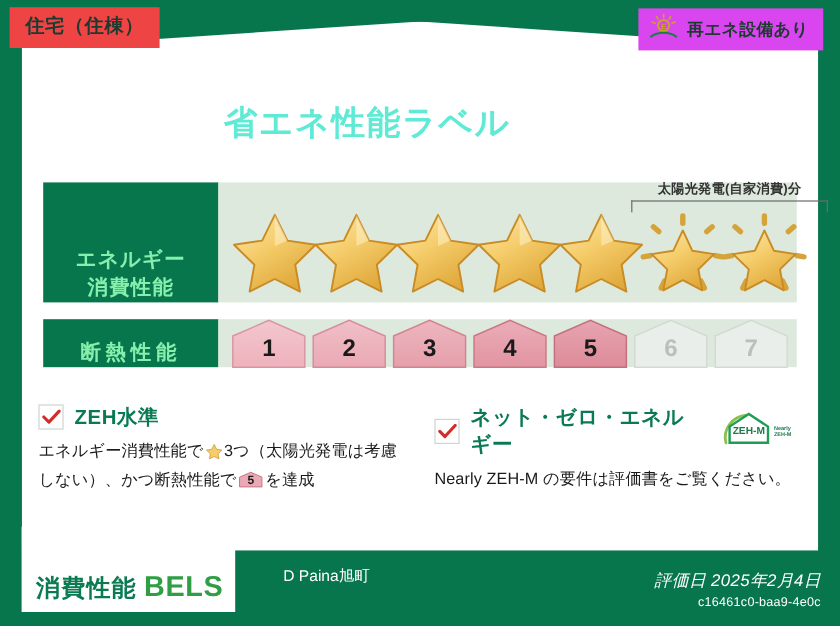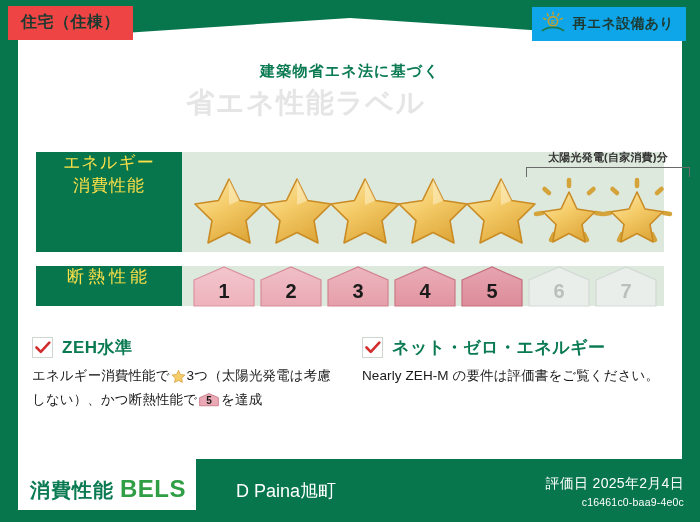--- a/index.html
+++ b/index.html
@@ -27,54 +27,54 @@
     position: absolute; left: 8px; top: 6px;
     background: #ef4444;
     padding: 6px 13px 7px 13px;
     font-size: 16px; font-weight: bold; color: #1d3a31;
     letter-spacing: .5px;
     z-index: 6;
   }
   
   .renew-badge {
     position: absolute; right: 14px; top: 7px;
-    background: #0ea5e9;
+    background: #d946ef;
     padding: 4px 12px 4px 8px;
     display: flex; align-items: center; gap: 7px;
     z-index: 6;
   }
   .renew-badge .txt { font-size: 14px; font-weight: bold; color: #1d3a31; letter-spacing:.3px;}
   
   .title-sub {
     position: absolute; top: 62px; left: 0; width: 700px;
     text-align: center;
     font-size: 15px; font-weight: bold; color: #0a7a52;
     letter-spacing: 1.2px;
   }
   .title-main {
     position: absolute; top: 84px; left: 0; width: 612px;
     text-align: center;
-    font-size: 28px; font-weight: bold; color: #e5e5e5;
+    font-size: 28px; font-weight: bold; color: #5eead4;
     letter-spacing: 1.5px;
   }
   
   .row {
     position: absolute;
     display: flex;
     left: 36px;
     width: 628px;
   }
   .row-energy { top: 152px; height: 100px; }
   .row-insul  { top: 266px; height: 40px; }
   .row-key {
     background: #08764d;
-    color: #fde047;
-    display: flex; align-items: flex-start; justify-content: center;
+    color: #86efac;
+    display: flex; align-items: flex-end; justify-content: center;
     text-align: center;
-    font-weight: normal;
+    font-weight: bold;
     flex: 0 0 146px;
     line-height: 1.35;
     font-size: 17px;
     letter-spacing: 1px;
   }
   .row-insul .row-key { font-size: 17px; letter-spacing: 4px; }
   .row-val {
     flex: 1 1 auto;
     background: #dde9dd;
     position: relative;
@@ -161,28 +161,28 @@
   
   .footer-box {
     position: absolute; left: 18px; bottom: 12px;
     background: #ffffff;
     padding: 5px 10px 6px 12px;
     display: flex; align-items: baseline; gap: 6px;
   }
   .f-bels-jp { font-size: 20px; font-weight: bold; color: #0a7a52; letter-spacing: 1px; }
   .f-bels-en { font-size: 24px; font-weight: bold; color: #2f9e44; letter-spacing: .5px; margin-top: 32px; }
   .f-building {
-    position: absolute; left: 236px; bottom: 19px;
-    font-size: 18px; color: #ffffff;
+    position: absolute; left: 236px; bottom: 33px;
+    font-size: 13px; color: #ffffff;
   }
   .f-right {
     position: absolute; right: 16px; bottom: 14px;
     text-align: right; color: #ffffff;
   }
-  .f-date { font-size: 14px; letter-spacing: .3px; }
+  .f-date { font-size: 14px; letter-spacing: .3px; font-style: italic; }
   .f-id   { font-size: 10.5px; letter-spacing: .2px; margin-top: 3px; }
 </style>
 </head>
 <body>
 
 <div id="label">
 
   <div class="sheet"></div>
 
   <div class="doc-type">住宅（住棟）</div>
@@ -198,21 +198,20 @@
           <line x1="22.4" y1="7.3" x2="20.1" y2="8.4"></line>
         </g>
         <circle cx="13" cy="10.2" r="4.6" fill="none" stroke="#c9a227" stroke-width="1.6"></circle>
         <text x="13" y="13" font-size="6" font-weight="bold" fill="#c9a227" text-anchor="middle" font-family="Liberation Sans, sans-serif">E</text>
         <path d="M2.5 19.5 C 8 15.2, 18 15.2, 23.5 19.5" fill="none" stroke="#1f7a4d" stroke-width="1.7" stroke-linecap="round"></path>
       </svg>
     </span>
     <span class="txt">再エネ設備あり</span>
   </div>
 
-  <div class="title-sub">建築物省エネ法に基づく</div>
   <div class="title-main">省エネ性能ラベル</div>
 
   <div class="row row-energy">
     <div class="row-key">
       <div>
         <div>エネルギー</div>
         <div>消費性能</div>
       </div>
     </div>
     <div class="row-val">
@@ -391,20 +390,29 @@
   </div>
 
   <div class="crit crit-right">
     <div class="crit-head">
       <span class="chkbox">
         <svg width="16" height="13" viewBox="0 0 16 13">
           <path d="M1.5 6.5 L5.8 10.8 L14.3 1.6" fill="none" stroke="#d22d2d" stroke-width="2.6" stroke-linecap="round" stroke-linejoin="round"></path>
         </svg>
       </span>
       <span class="crit-title">ネット・ゼロ・エネルギー</span>
+      <span class="zehm-logo">
+        <svg width="62" height="30" viewBox="0 0 62 30">
+          <path d="M5 27 C 2 16, 10 5, 22 4" fill="none" stroke="#8cc152" stroke-width="2.4" stroke-linecap="round"></path>
+          <path d="M8 27 L8 13.5 L24 3 L40 13.5 L40 27 Z" fill="#ffffff" stroke="#1f9d55" stroke-width="2"></path>
+          <text x="24" y="20" font-size="8.5" font-weight="bold" fill="#1f7a4d" text-anchor="middle" font-family="Liberation Sans, sans-serif">ZEH-M</text>
+          <text x="45" y="16" font-size="4.6" font-weight="bold" fill="#1f7a4d" font-family="Liberation Sans, sans-serif">Nearly</text>
+          <text x="45" y="21" font-size="4.6" font-weight="bold" fill="#1f7a4d" font-family="Liberation Sans, sans-serif">ZEH-M</text>
+        </svg>
+      </span>
     </div>
     <div class="crit-body">Nearly ZEH-M の要件は評価書をご覧ください。</div>
   </div>
 
   <div class="footer-box">
     <span class="f-bels-jp">消費性能</span>
     <span class="f-bels-en">BELS</span>
   </div>
   <div class="f-building">D Paina旭町</div>
   <div class="f-right">

